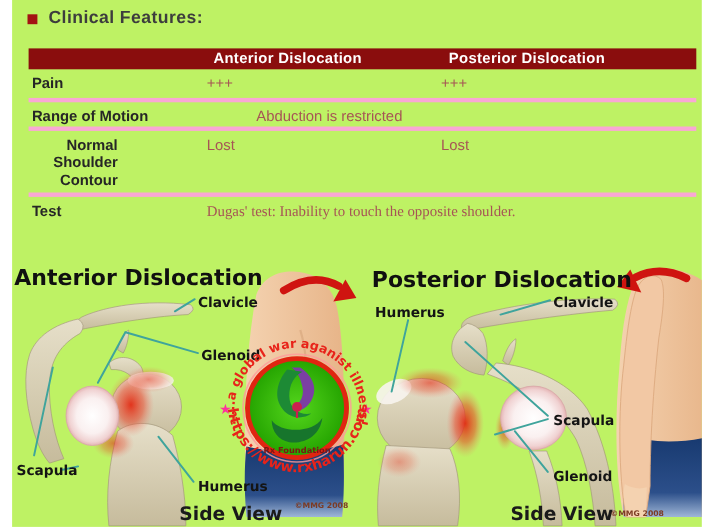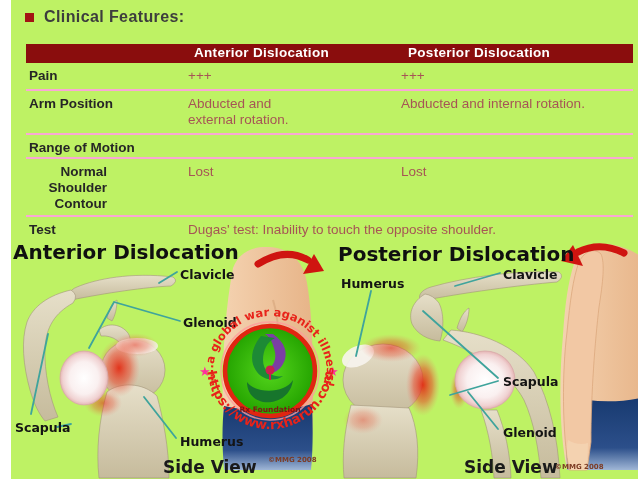--- a/index.html
+++ b/index.html
@@ -8,29 +8,29 @@
   
   .title-row{position:absolute;top:8px;left:14px;display:flex;align-items:flex-start;}
   .bullet{width:9px;height:9px;background:#a31313;margin-top:5px;margin-right:10px;}
   .slide-title{font-size:16px;font-weight:bold;color:#3d3d3d;letter-spacing:.4px;}
   
   .cf-table{position:absolute;left:15px;top:44px;width:607px;font-size:13.5px;}
   .cf-header{position:relative;height:19px;background:#8a0d0d;}
   .cf-header span{position:absolute;top:1px;color:#ffffff;font-weight:bold;font-size:13.5px;letter-spacing:.3px;}
   .col-ant{left:168px;} .col-post{left:382px;}
   .cf-row{display:grid;grid-template-columns:162px 213px auto;align-items:start;
-          padding-top:5px;border-bottom:2px solid #f9a8d4;}
+          padding-top:5px;border-bottom:4px solid #f9a8d4;}
   .cf-row:last-child{border-bottom:none;}
   .cf-row .lbl{font-weight:bold;color:#262626;padding-left:3px;line-height:1.2;}
   .cf-row .val{color:#a65555;line-height:1.18;}
   .row-pain{min-height:21px;} .row-arm{min-height:37px;} .row-rom{min-height:17px;gap:45px;}
   .row-contour{min-height:51px;} .row-test{min-height:30px;}
   .lbl-narrow{max-width:78px;text-align:right;}
   .val-w130{max-width:135px;} .val-w180{max-width:185px;}
-  .val-span{grid-column:2 / 4;max-width:380px;}
+  .val-span{grid-column:2 / 4;max-width:380px;font-family:Liberation Serif, serif;}
   
   .figure-wrap{position:absolute;left:0;top:238px;width:638px;height:241px;}
   svg{display:block;}
   .dg-title{font-family:"DejaVu Sans",sans-serif;font-weight:bold;font-size:20px;fill:#101010;}
   .dg-label{font-family:"DejaVu Sans",sans-serif;font-weight:bold;font-size:12.5px;fill:#141414;}
   .dg-view{font-family:"DejaVu Sans",sans-serif;font-weight:bold;font-size:17px;fill:#1a1a1a;}
   .dg-credit{font-family:"DejaVu Sans",sans-serif;font-weight:bold;font-size:7px;fill:#7c3b24;}
   .ptr{stroke:#3fa49c;stroke-width:1.8;fill:none;stroke-linecap:round;}
   .arc-text{font-family:"DejaVu Sans",sans-serif;font-weight:bold;fill:#e8231a;}
   .star{font-size:13px;fill:#ff2f9e;font-family:"DejaVu Sans",sans-serif;}
@@ -49,27 +49,23 @@
   <div class="cf-table">
     <div class="cf-header">
       <span class="col-ant">Anterior Dislocation</span>
       <span class="col-post">Posterior Dislocation</span>
     </div>
     <div class="cf-row row-pain">
       <span class="lbl">Pain</span>
       <span class="val">+++</span>
       <span class="val">+++</span>
     </div>
-    <div class="cf-row row-arm">
-      <span class="lbl">Arm Position</span>
-      <span class="val val-w130">Abducted and external rotation.</span>
-      <span class="val val-w180">Abducted and internal rotation.</span>
-    </div>
     <div class="cf-row row-rom">
       <span class="lbl">Range of Motion</span>
+      <span class="val">Abduction is restricted</span>
     </div>
     <div class="cf-row row-contour">
       <span class="lbl lbl-narrow">Normal Shoulder Contour</span>
       <span class="val">Lost</span>
       <span class="val">Lost</span>
     </div>
     <div class="cf-row row-test">
       <span class="lbl">Test</span>
       <span class="val val-span">Dugas' test: Inability to touch the opposite shoulder.</span>
     </div>

